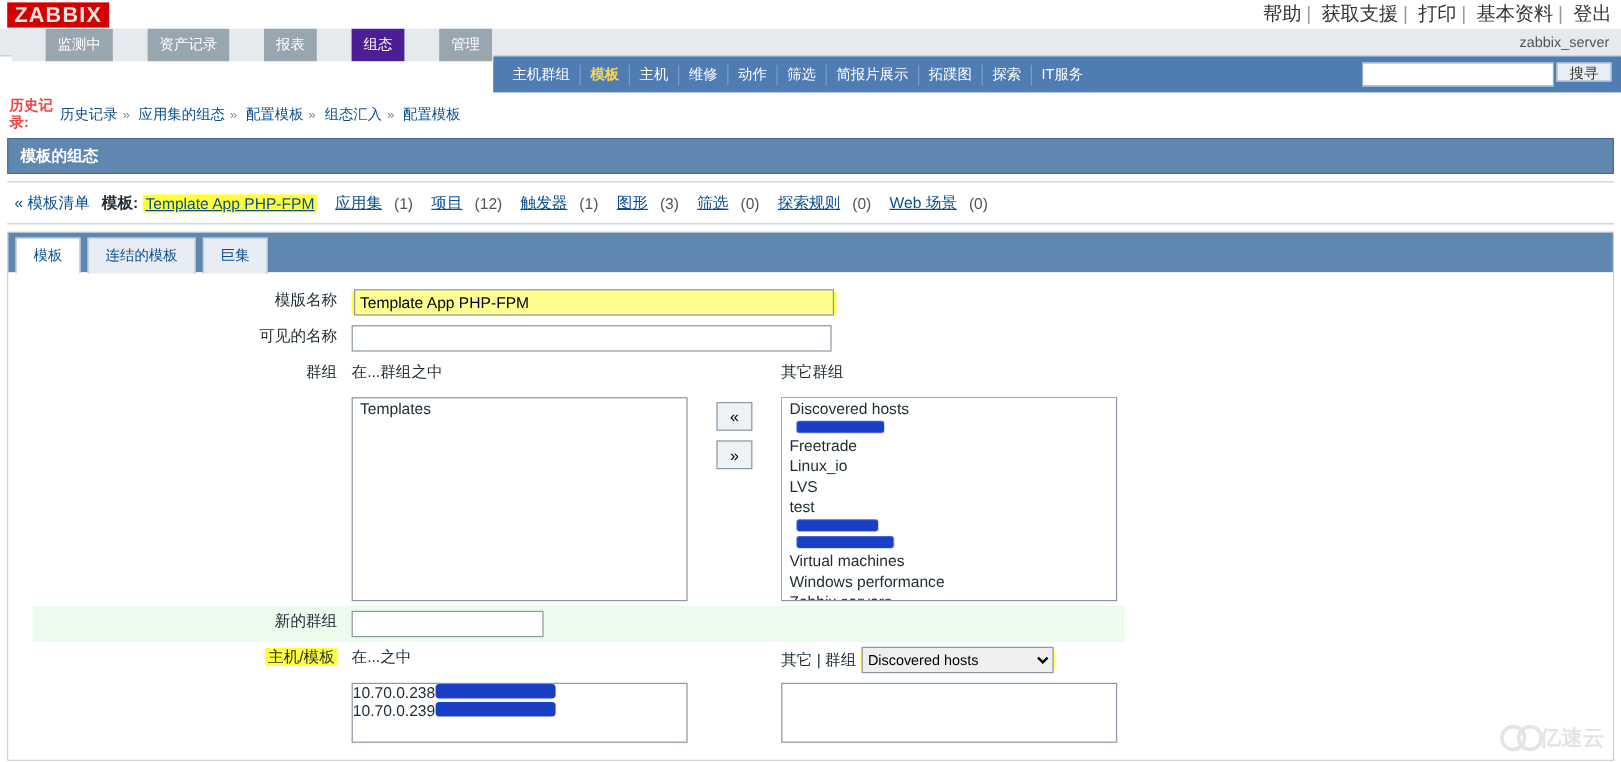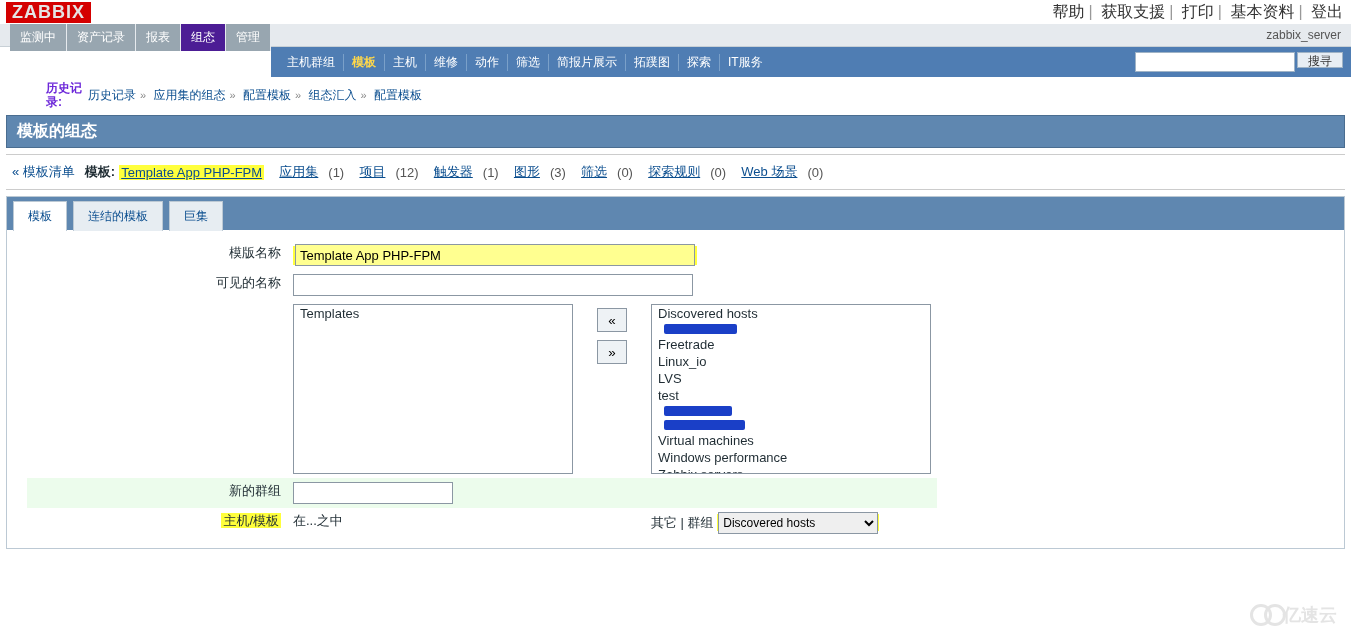--- a/index.html
+++ b/index.html
@@ -5,34 +5,34 @@
 * { box-sizing: border-box; margin: 0; padding: 0; }
 body { font-family: Arial, sans-serif; font-size: 12px; color: #1f2c33; background: #fff; width: 1351px; }
 a { color: #0b4e8f; text-decoration: none; }
 .logo-row { display: flex; justify-content: space-between; align-items: flex-start; padding: 2px 8px 0 6px; height: 24px; }
 .logo { background: #d40000; color: #e5e5e5; font-family: Arial, sans-serif; font-weight: bold; font-size: 18px; padding: 0px 6px; letter-spacing: 1px; }
 .top-links { font-size: 16px; color: #333; }
 .top-links span.sep { color: #999; margin: 0 4px; }
 .top-links a { color: #333; }
 .server-row { background: #e6eaee; text-align: right; padding: 4px 10px; color: #555; font-size: 12px; border-bottom: 1px solid #c8d0d6; }
 .tabs1 { display: flex; background: #e6eaee; }
-.tabs1 .tab { padding: 5px 10px; background: #98a6b0; color: #fff; margin-right: 1px; font-size: 12px; cursor: pointer; }
+.tabs1 .tab { padding: 5px 10px; background: #98a6b0; color: #fff; margin-right: 1px; font-size: 12px; cursor: pointer; margin-left: 28px; }
 .tabs1 .tab.active { background: #4c1d95; color: #fff; }
 .subnav { background: #4f7db3; color: #fff; padding: 5px 8px; display: flex; align-items: center; justify-content: space-between; }
 .subnav-left { display: flex; align-items: center; }
 .subnav a { color: #ffffff; padding: 0 8px; border-right: 1px solid #7aa0c9; }
 .subnav a:last-of-type { border-right: none; text-align: right; }
 .subnav a.active { color: #ffd84a; font-weight: bold; }
 .subnav-right { display: flex; }
 .subnav-right input { border: 1px solid #9fb3c6; height: 20px; width: 160px; font-size: 12px; padding: 0 4px; background: #fff; }
 .subnav-right button { background: #e8eef4; color: #333; border: 1px solid #9fb3c6; height: 16px; padding: 0 10px; margin-left: 2px; cursor: pointer; font-size: 12px; }
 .history-row { display: flex; align-items: center; padding: 4px 8px; font-size: 12px; }
-.history-label { color: #6d28d9; font-weight: bold; width: 42px; line-height: 14px; margin-left: 38px; }
+.history-label { color: #ef4444; font-weight: bold; width: 42px; line-height: 14px; }
 .crumb-sep { color: #888; margin: 0 4px; font-size: 11px; }
-.section-bar { background: #5f87b0; color: #fff; padding: 5px 10px; font-weight: bold; border: 1px solid #4a6d90; margin: 2px 6px 0 6px; font-size: 16px; }
+.section-bar { background: #5f87b0; color: #fff; padding: 5px 10px; font-weight: bold; border: 1px solid #4a6d90; margin: 2px 6px 0 6px; font-size: 13px; }
 .info-bar { margin: 6px; padding: 8px 6px; border-top: 1px solid #ccc; border-bottom: 1px solid #ccc; display: flex; align-items: center; flex-wrap: wrap; font-size: 13px; }
 .info-bar .back { color: #0b4e8f; margin-right: 10px; }
 .info-bar .label { font-weight: bold; margin-right: 4px; }
 .hl { background: #ffff3c; padding: 0 2px; }
 .info-bar a.tpl { text-decoration: underline; }
 .info-bar .item { color: #0b4e8f; margin: 0 8px; text-decoration: underline; }
 .info-bar .count { color: #555; margin-left: 2px; }
 .form-area { margin: 2px 6px; border: 1px solid #bcc9d4; }
 .formtabs { display: flex; background: #5f87b0; padding: 0; }
 .formtabs .ftab { background: #e7edf2; color: #0b4e8f; border: 1px solid #bcc9d4; border-bottom: none; padding: 6px 14px; margin: 4px 0 -1px 6px; cursor: pointer; font-size: 12px; }
@@ -143,20 +143,30 @@
         <td class="flabel">模版名称</td>
         <td colspan="3">
           <span class="hl" style="padding:2px;"><input class="text w400" style="background: rgb(255, 255, 144);" value="Template App PHP-FPM"></span>
         </td>
       </tr>
       <tr>
         <td class="flabel">可见的名称</td>
         <td colspan="3"><input class="text w400" value="" style=""></td>
       </tr>
       <tr>
+        <td class="flabel">群组</td>
+        <td>
+          <span class="other-col-label">在...群组之中</span>
+        </td>
+        <td></td>
+        <td>
+          <span class="other-col-label">其它群组</span>
+        </td>
+      </tr>
+      <tr>
         <td></td>
         <td>
           <div class="listbox">
             <div class="opt">Templates</div>
           </div>
         </td>
         <td>
           <div class="move-btns">
             <button>«</button>
             <button>»</button>
@@ -190,20 +200,33 @@
       </tr>
       <tr>
         <td class="flabel"><span class="hl">主机/模板</span></td>
         <td><span>在...之中</span></td>
         <td></td>
         <td>
           <span>其它 | 群组</span>
           <span class="hl" style="padding:1px;"><select class="sel"><option>Discovered hosts</option></select></span>
         </td>
       </tr>
+      <tr>
+        <td></td>
+        <td>
+          <div class="hostbox">
+            <div class="opt"><span>10.70.0.238</span><span class="redacted" style="width:100px;"></span></div>
+            <div class="opt"><span>10.70.0.239</span><span class="redacted" style="width:100px;"></span></div>
+          </div>
+        </td>
+        <td></td>
+        <td>
+          <div class="hostbox"></div>
+        </td>
+      </tr>
     </tbody>
       </table>
   </div>
 </div>
 
 <div class="watermark">
   <span class="circ"></span><span class="circ"></span>&nbsp;<span>亿速云</span>
 </div>
 
 </body></html>

